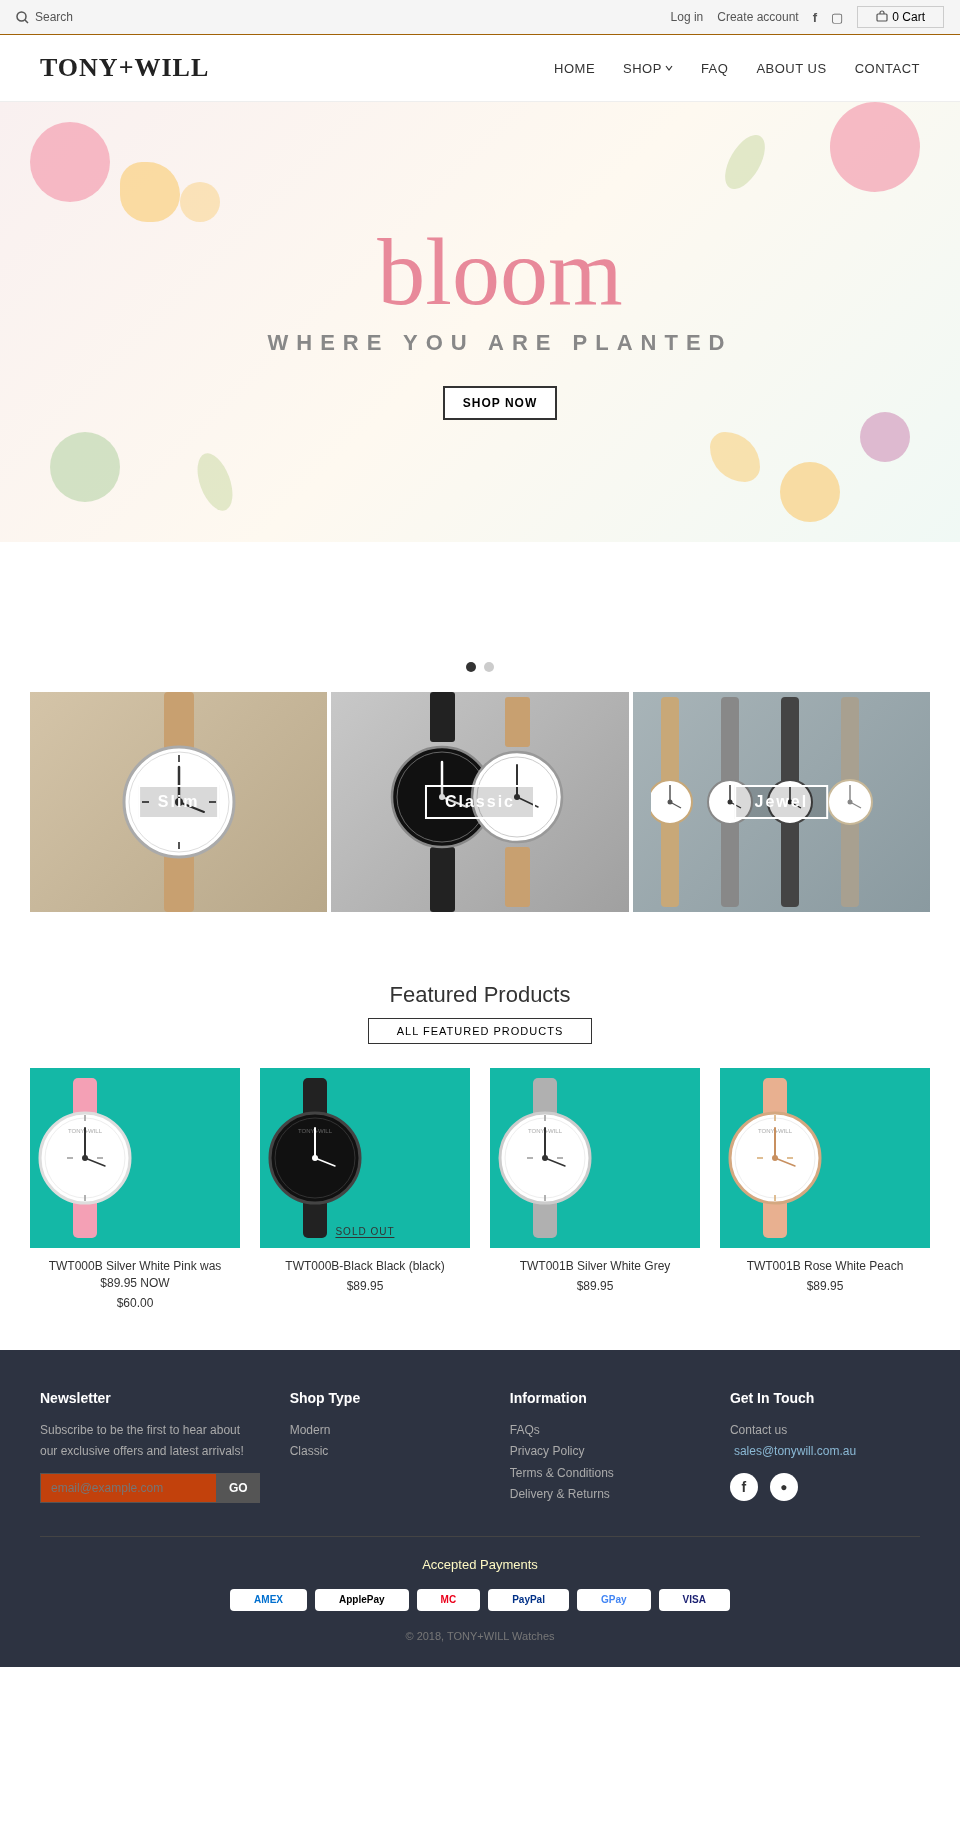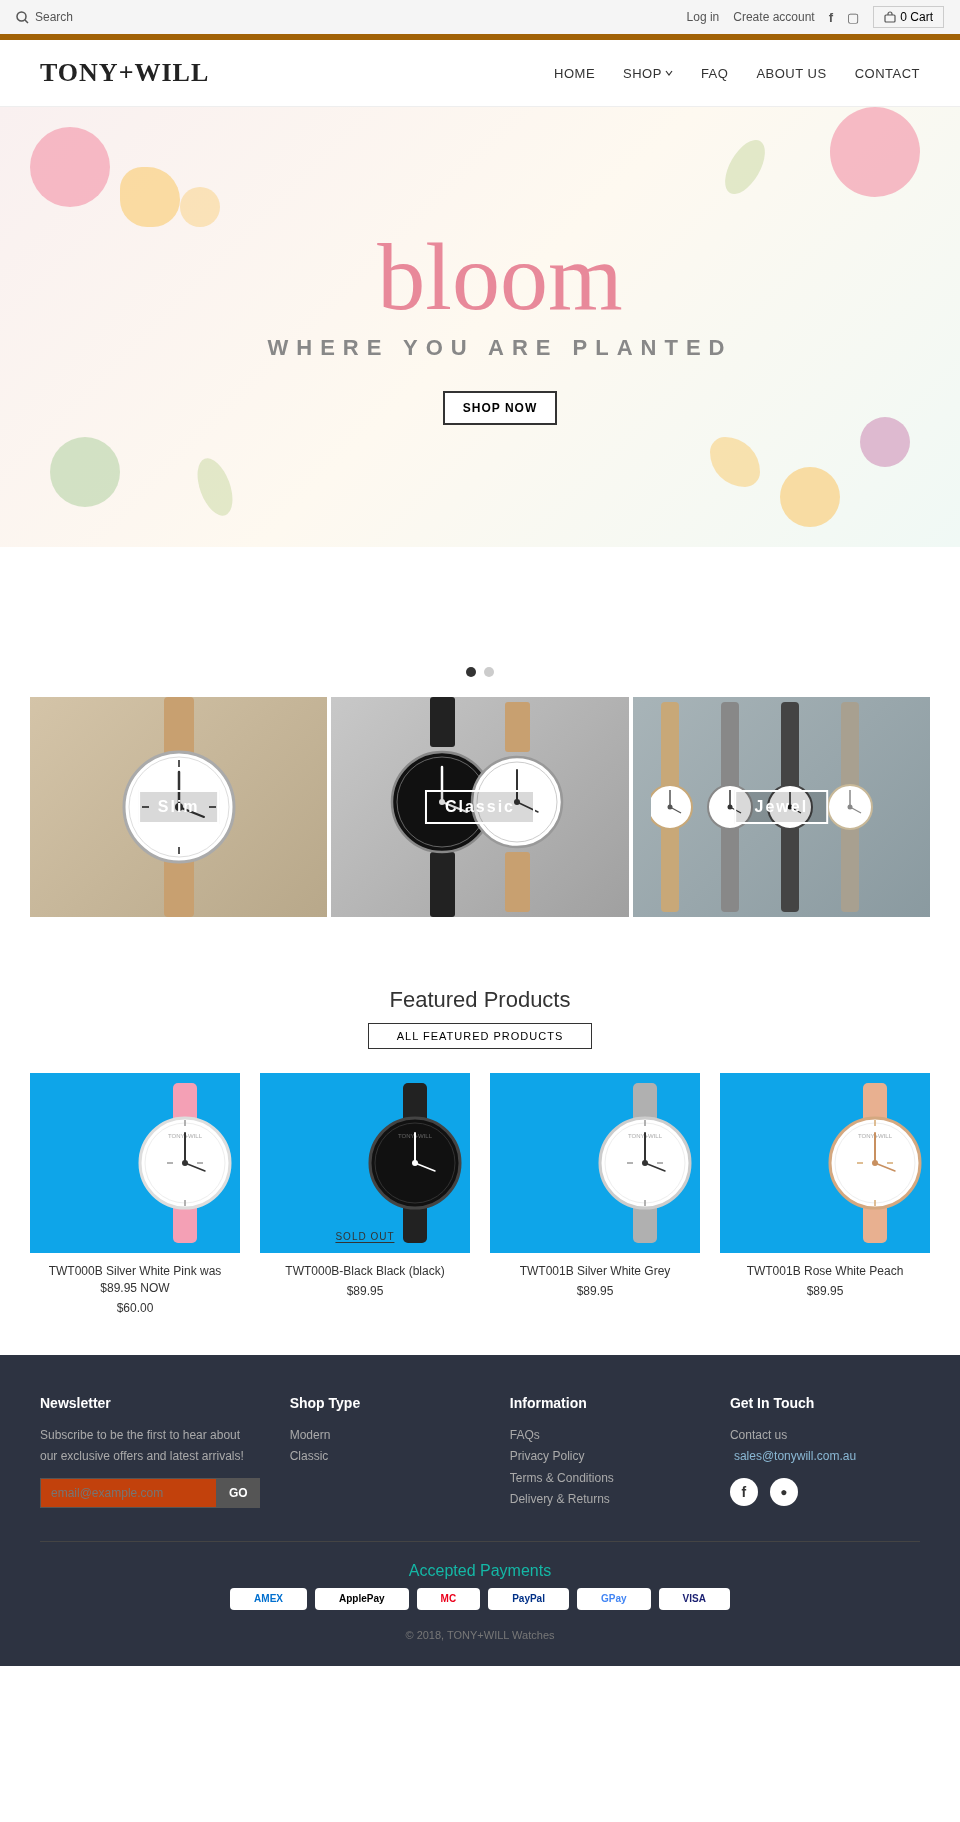--- a/index.html
+++ b/index.html
@@ -7,32 +7,32 @@
 
     
     .top-bar {
       background: #f5f5f5;
       display: flex;
       align-items: center;
       justify-content: space-between;
       padding: 6px 16px;
       font-size: 12px;
       color: #555;
-      border-bottom: 6px solid #a16207;
+      border-bottom: 1px solid #a16207;
     }
     .top-bar-left { display: flex; align-items: center; gap: 6px; cursor: pointer; }
     .top-bar-right { display: flex; align-items: center; gap: 14px; }
     .top-bar-right a { text-decoration: none; color: #555; font-size: 12px; }
     .cart-btn {
       background: transparent;
       border: 1px solid #ccc;
-      padding: 3px 10px;
-      font-size: 12px;
-      cursor: pointer;
-      display: flex; align-items: center; gap: 4px;
+      padding: 3px 18px;
+      font-size: 12px;
+      cursor: pointer;
+      display: flex; gap: 4px;
     }
 
     
     .header {
       display: flex;
       align-items: center;
       justify-content: space-between;
       padding: 18px 40px;
       border-bottom: 1px solid #eee;
     }
@@ -195,24 +195,24 @@
       gap: 20px;
       padding: 0 30px 40px;
     }
     .product-card {
       text-align: center;
       cursor: pointer;
     }
     .product-img-wrap {
       width: 100%;
       height: 180px;
-      background: #0ea5e9;
-      display: flex;
-      align-items: center;
-      justify-content: flex-end;
+      background: #14b8a6;
+      display: flex;
+      align-items: center;
+      justify-content: flex-start;
       position: relative;
       margin-bottom: 10px;
     }
     .sold-out-badge {
       position: absolute;
       bottom: 10px;
       left: 50%;
       transform: translateX(-50%);
       font-size: 10px;
       letter-spacing: 1px;
@@ -305,25 +305,25 @@
     }
     .accepted-payments {
       display: flex;
       justify-content: center;
       align-items: center;
       gap: 8px;
       margin-bottom: 14px;
       flex-wrap: wrap;
     }
     .payment-label {
-      font-size: 16px;
-      color: #14b8a6;
+      font-size: 13px;
+      color: #fef9c3;
       width: 100%;
       text-align: center;
-      margin-bottom: 0;
+      margin-bottom: 9px;
     }
     .payment-badge {
       background: #fff;
       border-radius: 4px;
       padding: 3px 24px;
       font-size: 10px;
       font-weight: bold;
       color: #333;
       height: 22px;
       display: flex;

